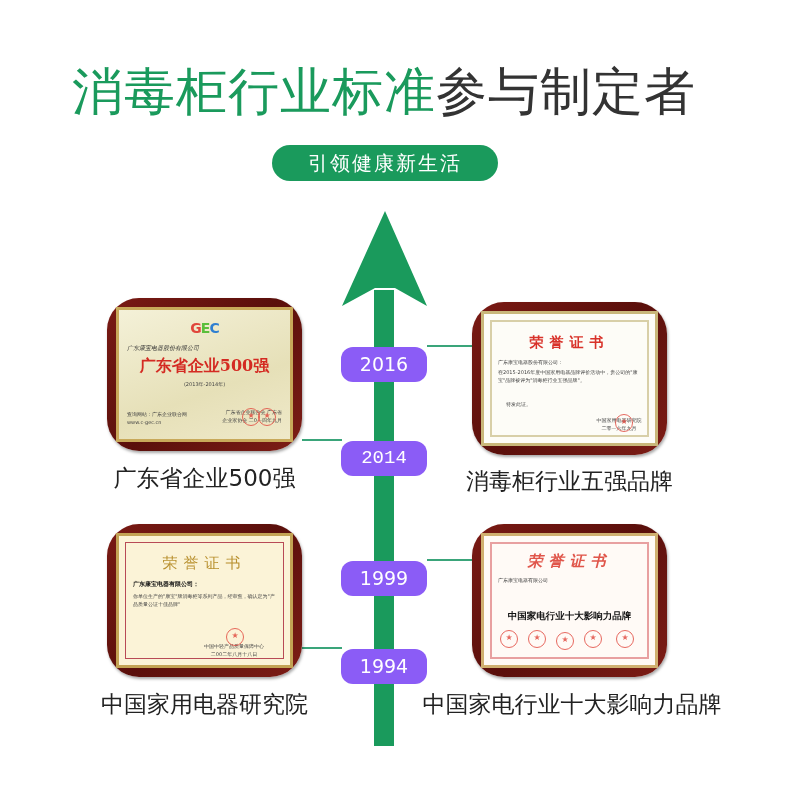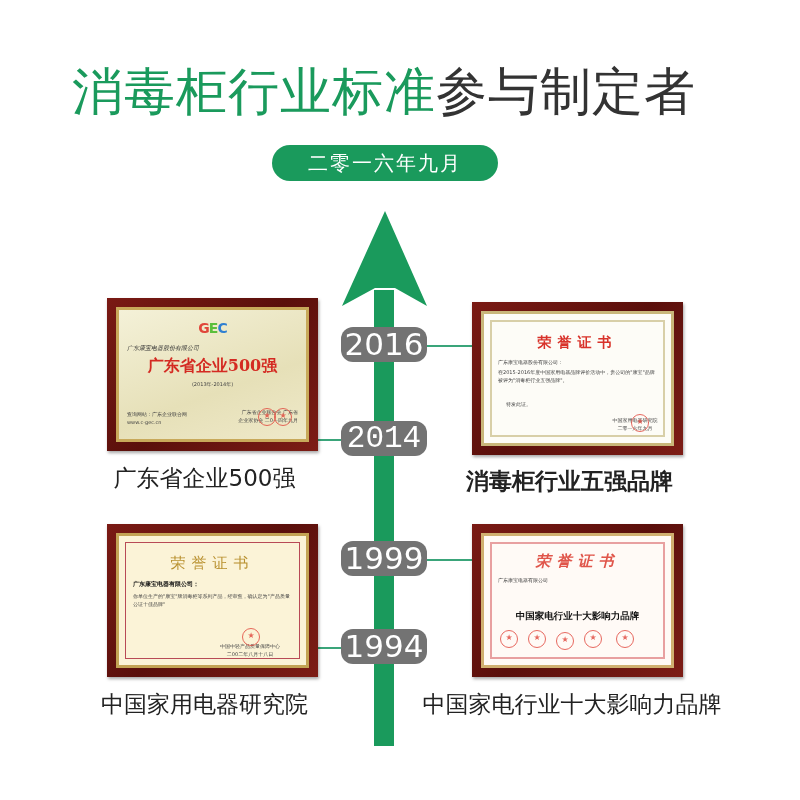--- a/index.html
+++ b/index.html
@@ -16,31 +16,32 @@
   .tagline {
     position: absolute; left: 272px; top: 145px; width: 226px; height: 36px;
     background: #1a9a5c; border-radius: 18px; color: #ffffff;
     font-size: 20px; line-height: 36px; text-align: center; letter-spacing: 2px;
   }
 
   .arrow-svg { position: absolute; left: 0; top: 0; width: 800px; height: 800px; }
 
   .year-pill {
     position: absolute; left: 341px; width: 86px; height: 35px;
-    background: #737373; border-radius: 12px; color: #ffffff;
-    font-size: 31px; line-height: 35px; text-align: center;
+    background: #8b5cf6; border-radius: 12px; color: #ffffff;
+    font-size: 19px; line-height: 35px; text-align: center; margin-top: 20px;
   }
 
   .connector { position: absolute; height: 2px; background: #3aa57a; }
 
   .frame {
-    position: absolute; width: 211px; height: 153px;
+    position: absolute; width: 195px; height: 153px;
     background: linear-gradient(135deg, #7a1a14 0%, #5a0f0b 50%, #7d1d16 100%);
     box-shadow: 1px 2px 3px rgba(0,0,0,0.35);
     padding: 9px;
+    border-radius: 32px;
   }
   .frame .mat {
     width: 100%; height: 100%;
     border: 3px solid #c8a95a;
     position: relative; overflow: hidden;
   }
   .mat.gold { background: linear-gradient(160deg, #f4f1d8 0%, #e6e0b8 60%, #efe9c9 100%); }
   .mat.white { background: #fdfcf7; border-color: #c9b77a; }
   .mat.cream { background: #fbf3d7; border-color: #c3a354; }
   .mat.pink { background: #fffaf6; border-color: #d0b070; }
@@ -63,21 +64,21 @@
     position: absolute; font-size: 23px; color: #222222; text-align: center; white-space: nowrap; line-height: 30px;
   }
 </style>
 </head>
 <body>
 
 <div class="headline">
   <span class="green">消毒柜行业标准</span><span class="dark">参与制定者</span>
 </div>
 
-<div class="tagline">二零一六年九月</div>
+<div class="tagline">引领健康新生活</div>
 
 <svg class="arrow-svg" viewBox="0 0 800 800">
   <rect x="374" y="290" width="20" height="456" fill="#1a9a5c"></rect>
   <polygon points="385,211 427,306 395,288 375,288 342,306" fill="#1a9a5c"></polygon>
 </svg>
 
 <div class="connector" style="left:427px; top:345px; width:46px;"></div>
 <div class="connector" style="left:302px; top:439px; width:40px;"></div>
 <div class="connector" style="left:427px; top:559px; width:46px;"></div>
 <div class="connector" style="left:302px; top:647px; width:40px;"></div>
@@ -105,21 +106,21 @@
   <div class="mat white">
     <div class="cert-inner"></div>
     <div class="cert-big" style="top:20px; font-size:14px; color:#d8322a; letter-spacing:6px;">荣誉证书</div>
     <div class="cert-small" style="left:14px; top:44px;">广东康宝电器股份有限公司：</div>
     <div class="cert-small" style="left:14px; right:14px; top:54px;">在2015-2016年度中国家用电器品牌评价活动中，贵公司的"康宝"品牌被评为"消毒柜行业五强品牌"。</div>
     <div class="cert-small" style="left:22px; top:86px;">特发此证。</div>
     <div class="cert-small" style="right:12px; top:102px; width:48px; text-align:center;">中国家用电器研究院 二零一六年九月</div>
     <div class="seal" style="right:22px; top:100px;"></div>
   </div>
 </div>
-<div class="caption" style="left:452px; top:466px; width:235px;font-weight:bold;">消毒柜行业五强品牌</div>
+<div class="caption" style="left:452px; top:466px; width:235px;">消毒柜行业五强品牌</div>
 
 <div class="frame" style="left:107px; top:524px;">
   <div class="mat cream">
     <div class="cert-inner"></div>
     <div class="cert-big" style="top:18px; font-size:15px; color:#b8902e; letter-spacing:6px; font-weight:normal;">荣誉证书</div>
     <div class="cert-small" style="left:14px; top:44px; font-size:6px; font-weight:bold; color:#111;">广东康宝电器有限公司：</div>
     <div class="cert-small" style="left:14px; right:14px; top:56px;">你单位生产的"康宝"牌消毒柜等系列产品，经审查，确认定为"产品质量公证十佳品牌"</div>
     <div class="cert-small" style="right:26px; top:106px; width:60px; text-align:center;">中国中轻产品质量保障中心 二00二年八月十八日</div>
     <div class="seal" style="right:46px; top:92px;"></div>
   </div>

